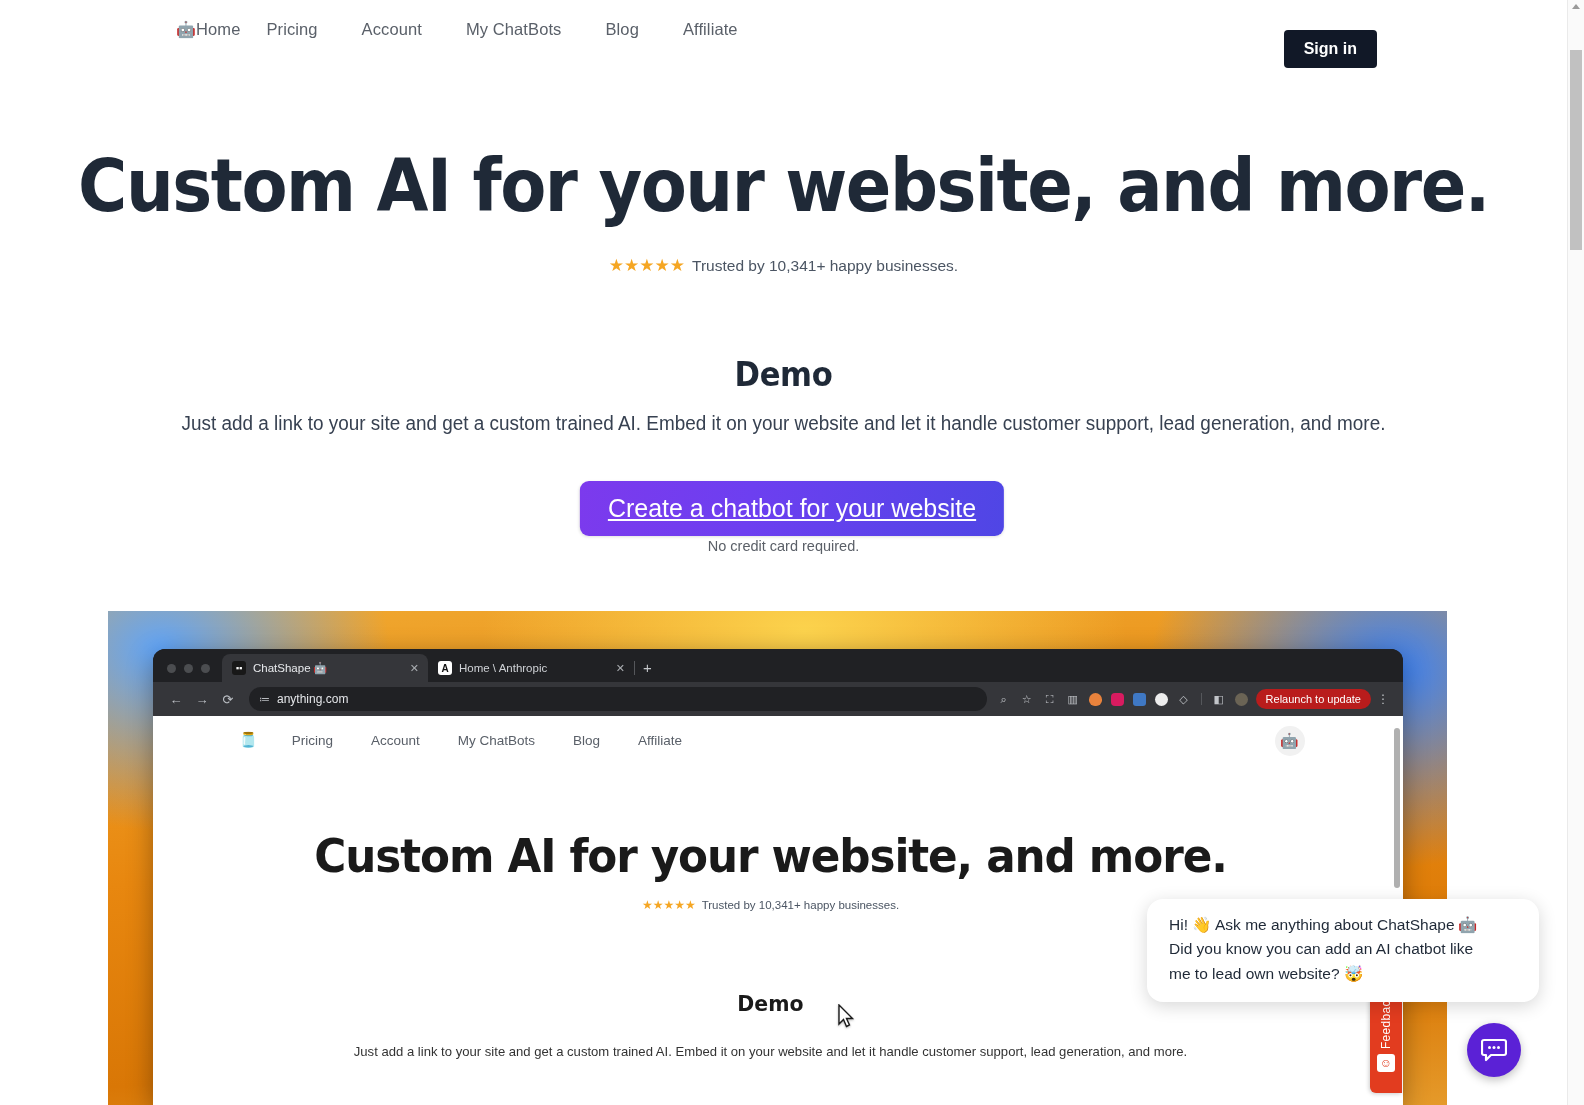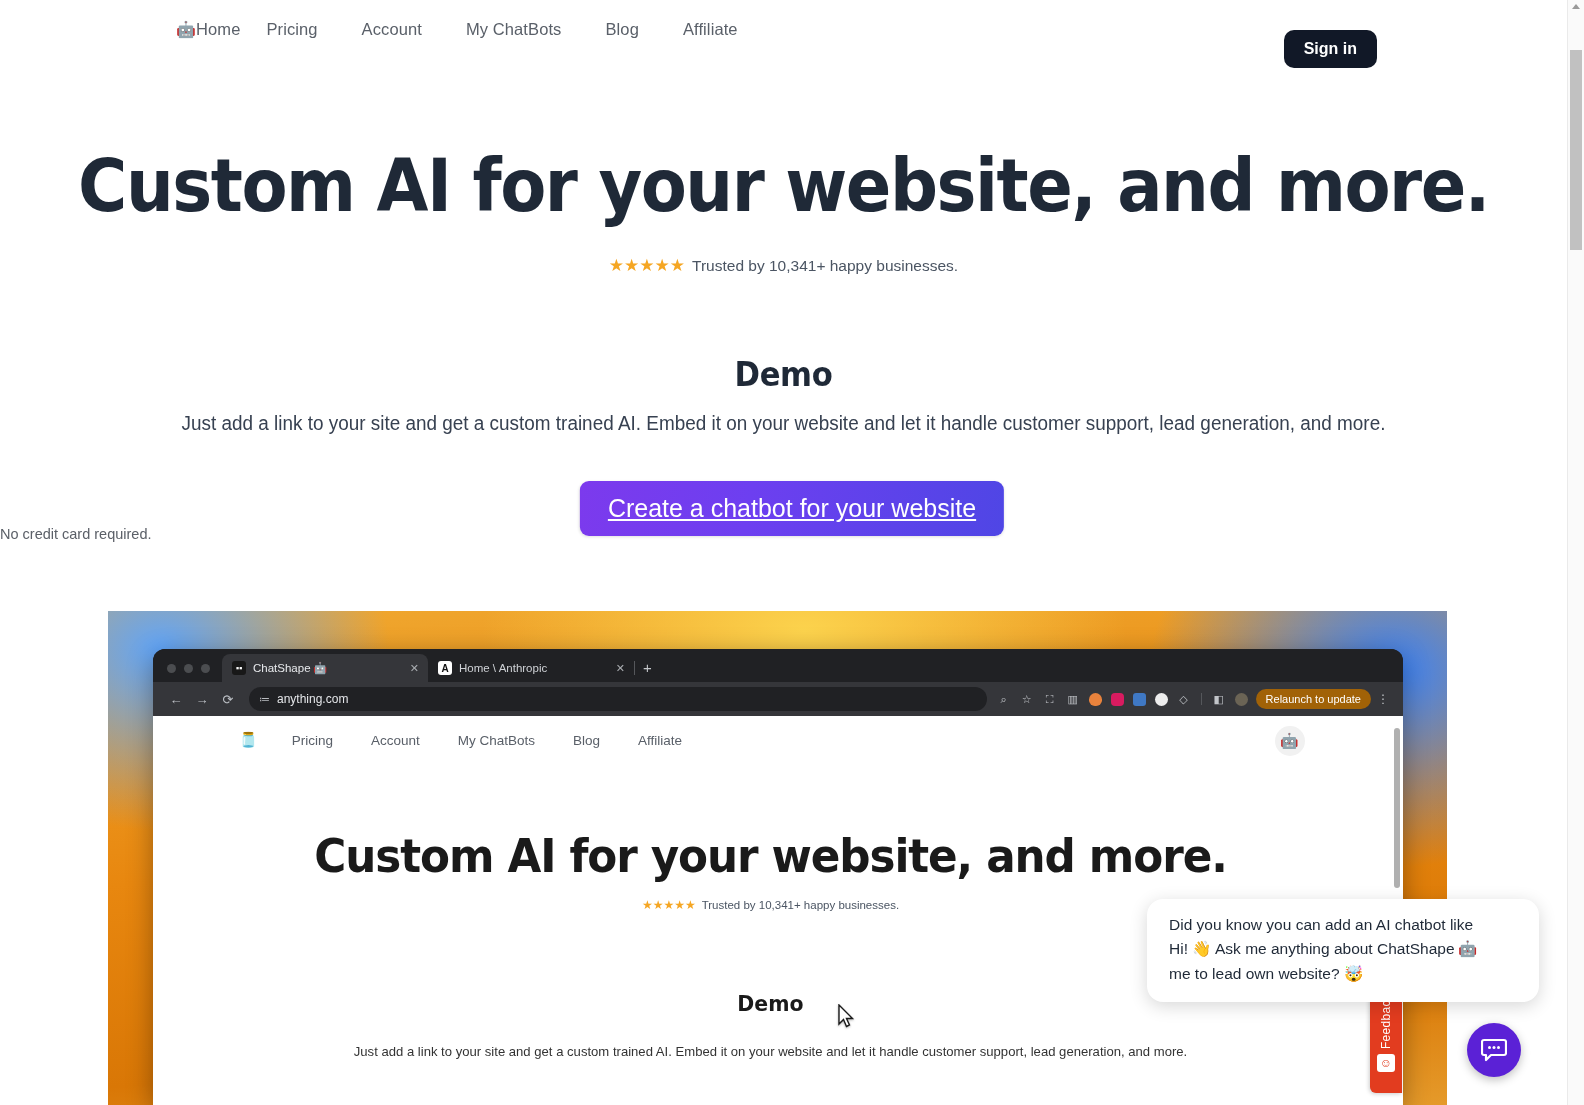--- a/index.html
+++ b/index.html
@@ -62,21 +62,21 @@
   }
   .nav-link.home .bot { font-size: 16px; line-height: 1; }
 
   .signin-btn {
     position: absolute; right: 190px; top: 30px;
     background: #111827;
     color: #fff;
     font-size: 16px;
     font-weight: bold;
     border: none;
-    border-radius: 10px;
+    border-radius: 4px;
     padding: 10px 20px;
     cursor: pointer;
     font-family: "Liberation Sans", sans-serif;
   }
 
   
   .hero-title {
     position: absolute; top: 148px; left: 0; width: 1567px;
     text-align: center;
     font-family: "DejaVu Sans", sans-serif;
@@ -122,21 +122,22 @@
     border-radius: 9px;
     font-size: 25px;
     padding: 13px 28px;
     cursor: pointer;
     font-family: "Liberation Sans", sans-serif;
     box-shadow: 0 1px 3px rgba(0,0,0,.12);
     white-space: nowrap;
     text-decoration: underline;
   }
   .cta-note {
-    position: absolute; top: 526px; left: 0; width: 1567px;
+    position: absolute; top: 538px; left: 0; width: 1567px;
+    text-align: center;
     font-size: 14.5px;
     color: #5b6068;
   }
 
   
   .demo-frame {
     position: absolute;
     left: 108px; top: 611px;
     width: 1339px; height: 494px;
     overflow: hidden;
@@ -204,21 +205,21 @@
     gap: 8px;
     color: #e3e5e8;
     font-size: 12px;
     cursor: text;
   }
   .ib-omnibox .tune { color: #b9bcc0; font-size: 11px; letter-spacing: -1px; }
   .ib-icons { display: flex; align-items: center; gap: 9px; padding-left: 10px; }
   .ib-ic { font-size: 11px; color: #c2c5c9; width: 14px; text-align: center; cursor: pointer; }
   .ib-ext { width: 13px; height: 13px; border-radius: 3px; display: block; }
   .ib-relaunch {
-    background: #a16207; color: #fff;
+    background: #b91c1c; color: #fff;
     font-size: 11px; border-radius: 12px;
     padding: 4px 10px; margin-left: 8px;
     white-space: nowrap; cursor: pointer;
   }
   .ib-kebab { color: #c2c5c9; font-size: 12px; padding: 0 4px 0 6px; cursor: pointer; line-height: 1; }
 
   
   .ib-content {
     position: relative;
     background: #fff;
@@ -447,22 +448,22 @@
         <div class="cursor">
           <svg width="18" height="26" viewBox="0 0 18 26">
             <path d="M1,1 L1,20 L5.5,15.5 L8.5,22.5 L11.5,21 L8.5,14.5 L14.5,14.5 Z" fill="#ffffff" stroke="#1a1a1a" stroke-width="1.4"></path>
           </svg>
         </div>
       </div>
     </div>
   </div>
 
   <div class="chat-tooltip">
+    <div>Hi! 👋 Ask me anything about ChatShape 🤖</div>
     <div>Did you know you can add an AI chatbot like</div>
-    <div>Hi! 👋 Ask me anything about ChatShape 🤖</div>
     <div>me to lead own website? 🤯</div>
   </div>
 
   <div class="feedback-tab">
     <span class="fb-label">Feedback</span>
     <span class="fb-face">☺</span>
   </div>
 
   <div class="chat-launcher">
     <svg width="26" height="24" viewBox="0 0 26 24">

